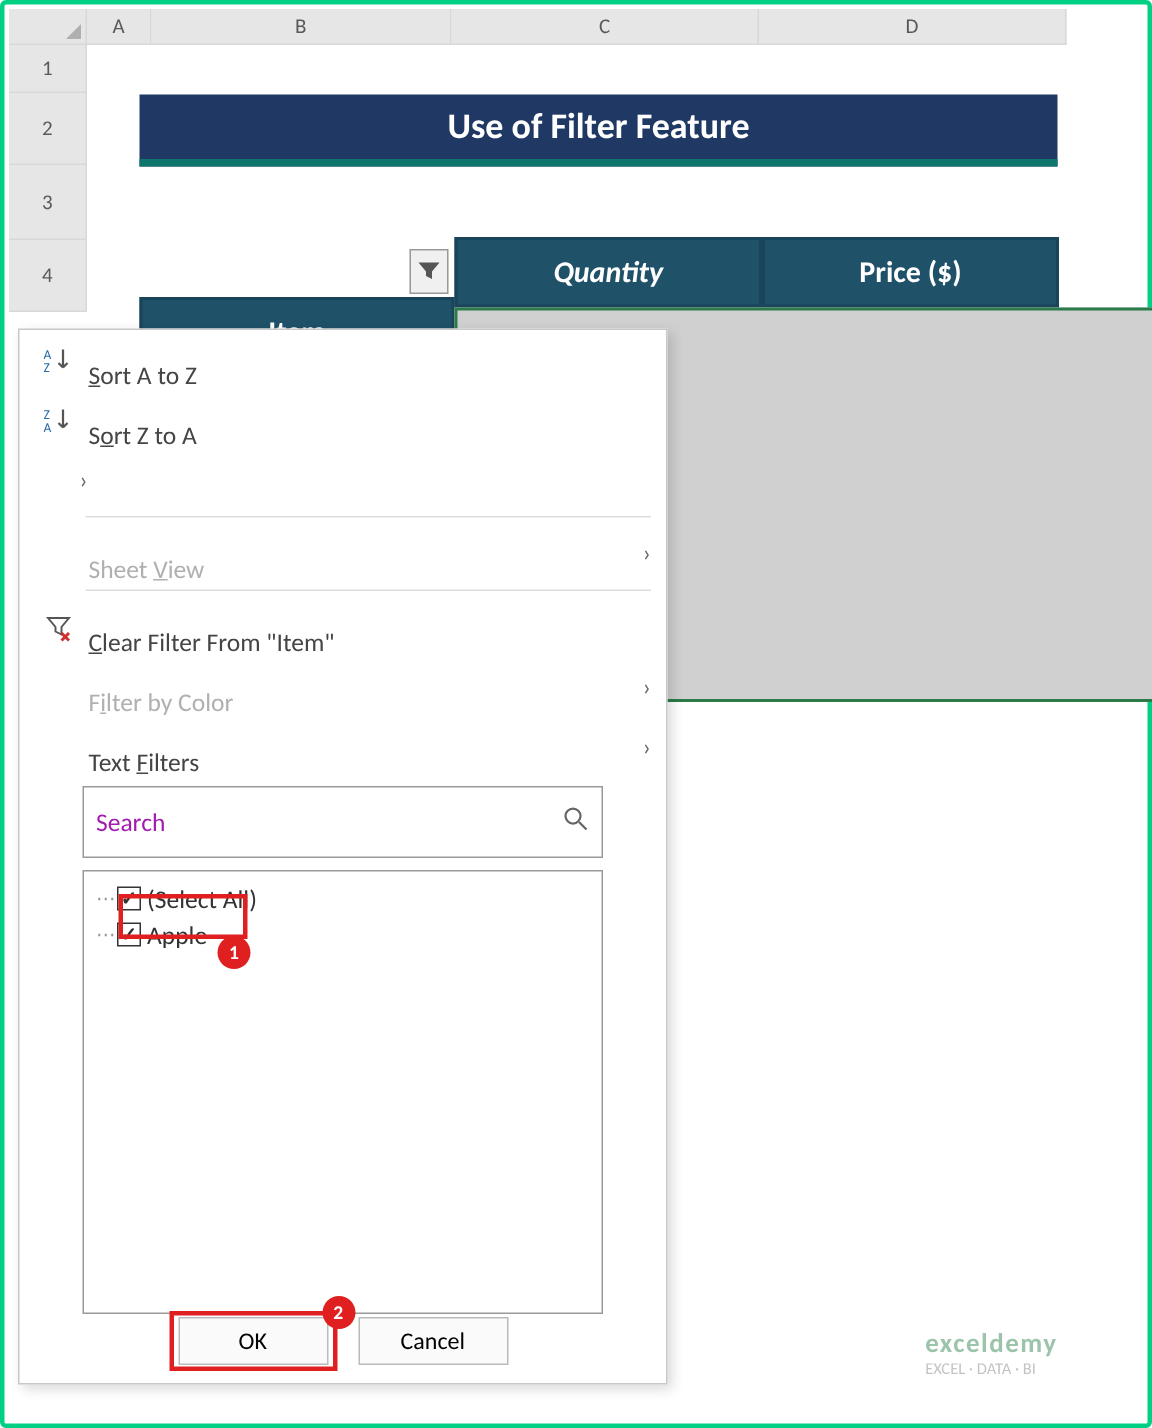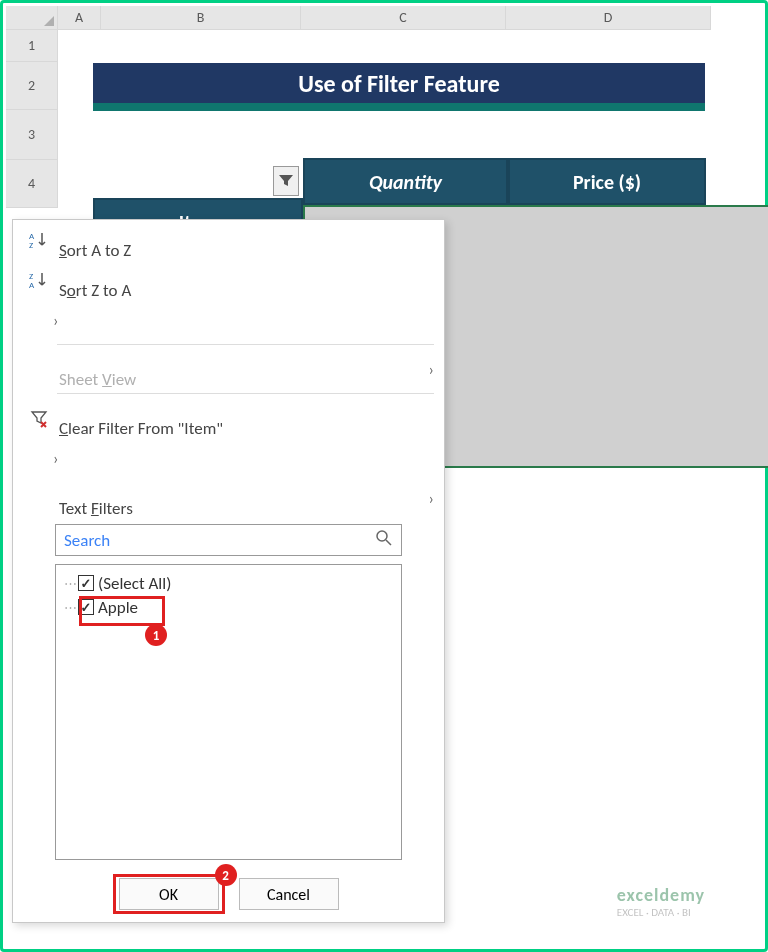--- a/index.html
+++ b/index.html
@@ -9,21 +9,21 @@
 
 
 .colheaders { position: absolute; top: 3px; left: 55px; display: flex; height: 24px; }
 .colh { border-right: 1px solid #d8d8d8; border-bottom: 1px solid #d8d8d8; background: #e6e6e6; color: #5a5a5a; font-size: 14px; display: flex; align-items: center; justify-content: center; }
 .rowheaders { position: absolute; top: 27px; left: 3px; width: 52px; }
 .rowh { width: 52px; border-right: 1px solid #d8d8d8; border-bottom: 1px solid #d8d8d8; background: #e6e6e6; color: #5a5a5a; font-size: 14px; display: flex; align-items: center; justify-content: center; }
 .corner { position: absolute; top:3px; left:3px; width:52px; height:24px; background:#e6e6e6; border-right:1px solid #d8d8d8; border-bottom:1px solid #d8d8d8; }
 .corner::after{content:""; position:absolute; right:3px; bottom:3px; width:0;height:0;border-left:10px solid transparent; border-bottom:10px solid #b0b0b0;}
 
 .cells { position: absolute; top:27px; left:55px; }
-.title-cell { position:absolute; top:33px; left:35px; width:612px; height:48px; background:#203864; border-bottom:8px solid #0f766e; color:#fff; display:flex; align-items:center; justify-content:center; font-size:24px; font-weight:bold; }
+.title-cell { position:absolute; top:33px; left:35px; width:612px; height:48px; background:#203864; border-bottom:5px solid #0f766e; color:#fff; display:flex; align-items:center; justify-content:center; font-size:24px; font-weight:bold; }
 
 .hdr { position:absolute; height:47px; background:#1f4e5f; background:#1f4b5e; background:#20546b; background:#1d4d63; background:#1f5169; border:2px solid #1a4459; color:#fff; font-weight:bold; font-size:20px; display:flex; align-items:center; justify-content:center; }
 .hdr-item { top:128px; left:35px; width:210px; background:#235b71;margin-top:40px; }
 .hdr-qty { top:128px; left:245px; width:205px; background:#235b71;font-style:italic; }
 .hdr-price { top:128px; left:450px; width:198px; background:#235b71; }
 .hdr { background:#1f5169; }
 
 .filter-btn { position:absolute; top:136px; left:215px; width:26px; height:30px; background:#f0f0f0; border:1px solid #999; display:flex; align-items:center; justify-content:center; }
 .filter-btn svg { width:16px; height:16px; }
 
@@ -33,21 +33,21 @@
 
 .menu { position:absolute; top:216px; left:9px; width:433px; height:704px; background:#fff; border:1px solid #c8c8c8; box-shadow:3px 3px 8px rgba(0,0,0,0.15); }
 .menu-item { display:flex; align-items:center; padding:6px 10px 6px 12px; font-size:17px; color:#454545; height:40px; }
 .menu-item .mi-icon { width:28px; display:flex; justify-content:center; }
 .menu-item .mi-text { flex:1; padding-left:6px;margin-top:20px; }
 .menu-item .chev { color:#666; font-size:16px; }
 .menu-item.disabled { color:#b0b0b0; }
 .menu-sep { height:1px; background:#ddd; margin:4px 10px 4px 44px; }
 .menu-item u { text-decoration: underline; }
 
-.search-row { margin:6px 42px 8px 42px; height:32px; border:1px solid #999; display:flex; align-items:center; padding:0 8px; color:#3b82f6; font-size:17px; justify-content:space-between; }
+.search-row { margin:6px 42px 8px 42px; height:48px; border:1px solid #999; display:flex; align-items:center; padding:0 8px; color:#a21caf; font-size:17px; justify-content:space-between; }
 
 .listbox { margin:0 42px 0 42px; height:296px; border:1px solid #999; padding:6px 8px; font-size:17px; color:#333; overflow:hidden; }
 .list-item { display:flex; align-items:center; height:24px; }
 .tree-line { color:#999; margin-right:2px; letter-spacing:-1px; font-size:13px; }
 .cb { width:16px; height:16px; border:1px solid #333; display:inline-flex; align-items:center; justify-content:center; margin-right:4px; background:#fff; }
 .cb.checked::after { content:"✓"; font-size:13px; font-weight:bold; line-height:1; }
 
 .red-box1 { position:absolute; border:3px solid #e02020; }
 .badge { position:absolute; width:22px; height:22px; background:#e02020; color:#fff; border-radius:50%; display:flex; align-items:center; justify-content:center; font-size:13px; font-weight:bold; }
 
@@ -130,20 +130,21 @@
       <span class="mi-icon">
         <svg width="20" height="20" viewBox="0 0 20 20">
             <path d="M3 4h14l-5 6v5l-4-2v-3z" fill="none" stroke="#555" stroke-width="1.3"></path>
             <path d="M12 14l5 5m0-5l-5 5" stroke="#d03030" stroke-width="2"></path>
           </svg>
       </span>
       <span class="mi-text"><u>C</u>lear Filter From "Item"</span>
     </div>
     <div class="menu-item disabled">
       <span class="mi-icon"></span>
+      <span class="mi-text">F<u>i</u>lter by Color</span>
       <span class="chev">›</span>
     </div>
     <div class="menu-item">
       <span class="mi-icon"></span>
       <span class="mi-text">Text <u>F</u>ilters</span>
       <span class="chev">›</span>
     </div>
 
     <div class="search-row">
       <span>Search</span>

